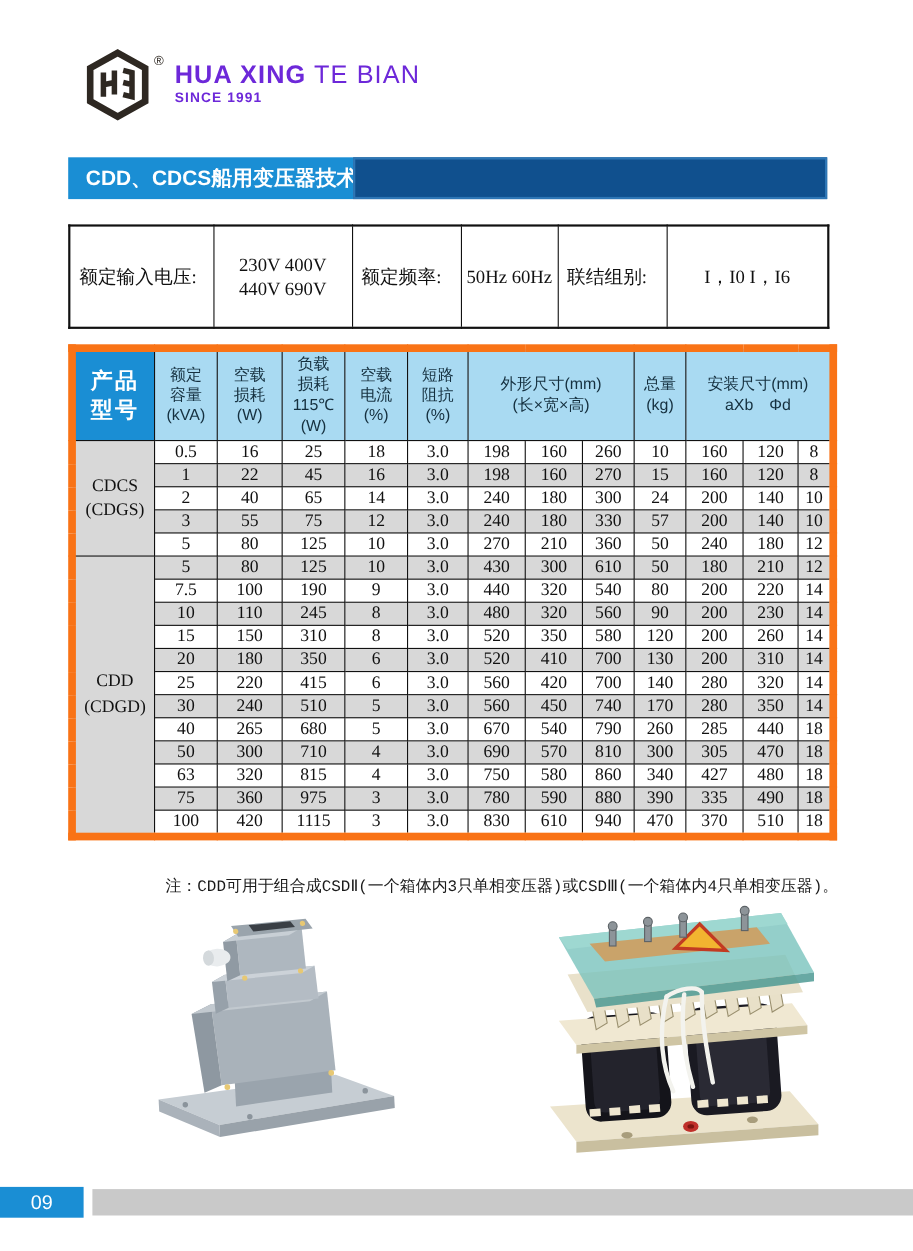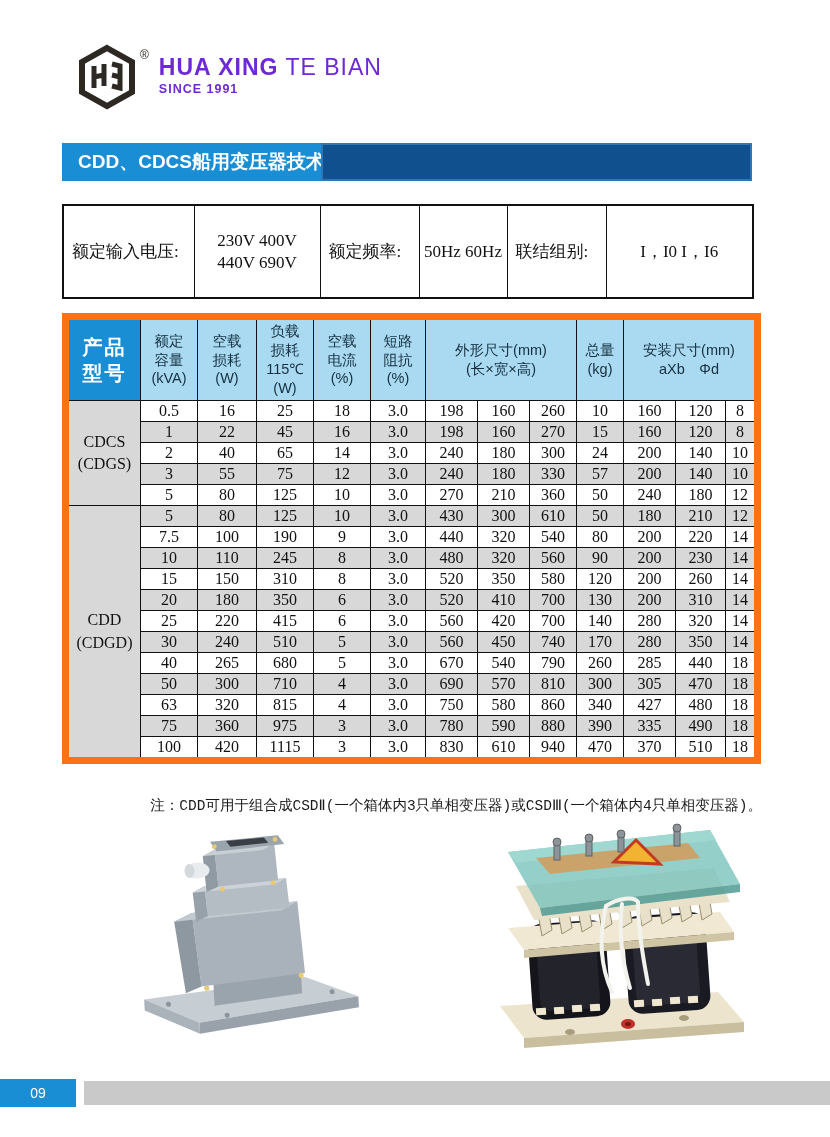--- a/index.html
+++ b/index.html
@@ -58,21 +58,21 @@
     position:absolute;top:796px;left:62px;width:700px;text-align:right;
     font-size:14.5px;color:#1a1a1a;font-family:Liberation Mono, monospace;margin:0;
   }
   
   .photo{position:absolute;}
   .photo-left{left:103px;top:826px;}
   .photo-right{left:478px;top:810px;}
   
   .footer-page{
     position:absolute;left:0;top:1079px;width:76px;height:28px;background:#1a8ed4;
-    color:#ffffff;font-size:14px;display:flex;align-items:center;justify-content:center;
+    color:#ffffff;font-size:18px;display:flex;align-items:center;justify-content:center;
     font-family:"Liberation Sans", sans-serif;
   }
   .footer-bar{position:absolute;left:84px;top:1081px;width:746px;height:24px;background:#c9c9c9;}
 </style>
 </head>
 <body>
 
 <div class="brand">
   <svg width="66" height="70" viewBox="0 0 66 70" aria-hidden="true">
     <polygon points="33,6 58,20 58,50 33,64 8,50 8,20" fill="none" stroke="#2e2822" stroke-width="6"></polygon>

